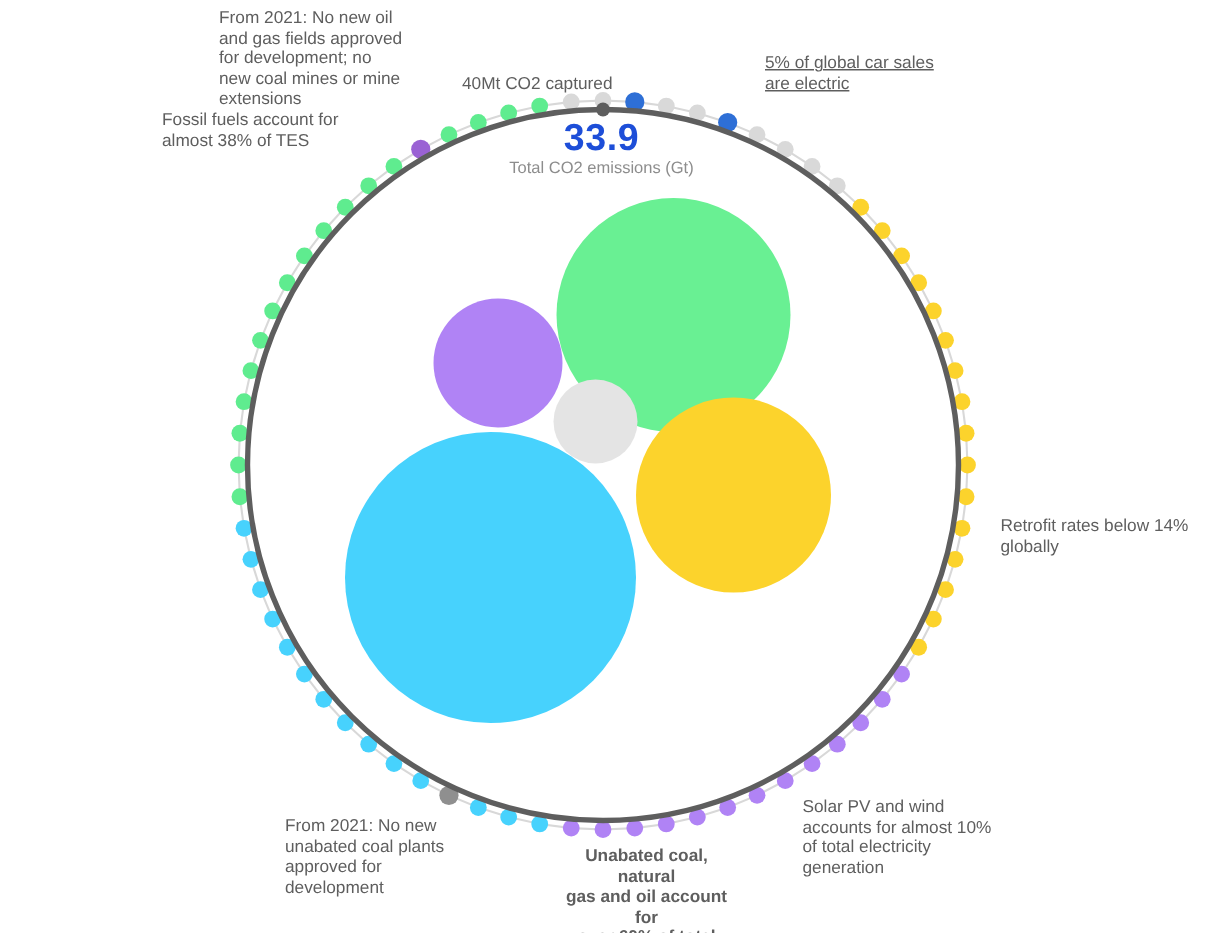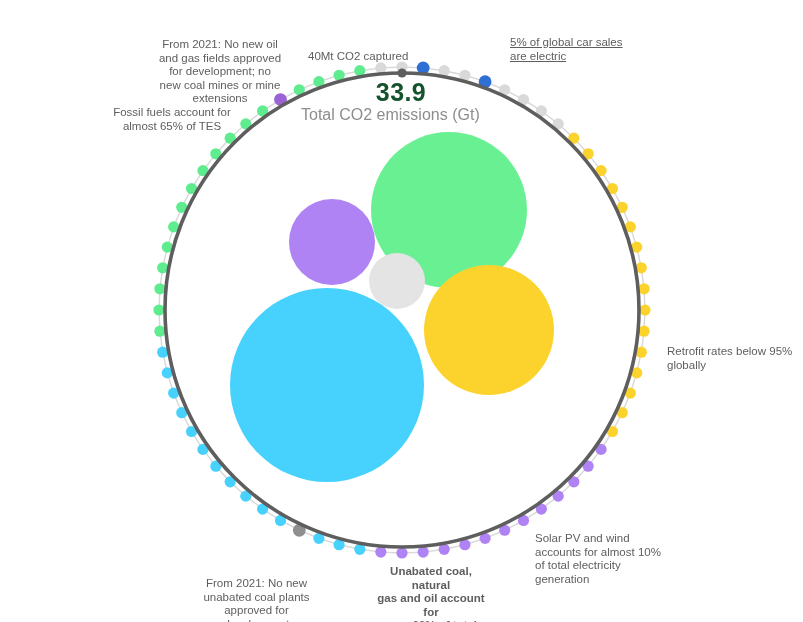--- a/index.html
+++ b/index.html
@@ -23,21 +23,21 @@
     height: 622px;
   }
   .label {
     position: absolute;
     font-family: "Liberation Sans", sans-serif;
     font-size: 11.5px;
     line-height: 13.5px;
     color: #5e5e5e;
     white-space: pre-line;
   }
-  .label.right { text-align: center; margin-top: 32px; }
+  .label.right { text-align: left; }
   .label.left  { text-align: left; }
   .label.center{ text-align: center; }
 
   
   #lbl-oilgas   { left: 146px; top: 6px;   width: 148px; }
   #lbl-fossil   { left: 108px; top: 74px;  width: 128px; }
   #lbl-captured { left: 308px; top: 27px;  width: 160px; margin-top: 23px; }
   #lbl-carsales { left: 510px; top: 36px;  width: 150px; text-decoration: underline; }
   #lbl-retrofit { left: 667px; top: 345px; width: 130px; }
   #lbl-solar    { left: 535px; top: 532px; width: 132px; }
@@ -45,30 +45,30 @@
   #lbl-coalplants { left: 190px; top: 545px; width: 133px; }
 
   .center-value {
     position: absolute;
     left: 301px;
     top: 78px;
     width: 200px;
     text-align: center;
     font-size: 25px;
     font-weight: bold;
-    color: #14532d;
+    color: #1d4ed8;
     letter-spacing: 0.4px;
   }
   .center-caption {
     position: absolute;
     left: 301px;
     top: 106px;
     width: 200px;
-    text-align: left;
-    font-size: 16px;
+    text-align: center;
+    font-size: 11px;
     color: #8d8d8d;
   }
 </style>
 </head>
 <body>
 
 <svg id="viz" viewBox="0 0 803 622">
   <g id="dot-ring">
       <line x1="402" y1="67" x2="423.1788454876809" y2="67.92468836370583" stroke="#d8d8d8" stroke-width="1.4"></line>
       <line x1="423.1788454876809" y1="67.92468836370583" x2="444.1965071730641" y2="70.69171601803345" stroke="#d8d8d8" stroke-width="1.4"></line>
@@ -230,25 +230,25 @@
 
 <div class="center-value">33.9</div>
 <div class="center-caption">Total CO2 emissions (Gt)</div>
 
 <div class="label right" id="lbl-oilgas">From 2021: No new oil
 and gas fields approved
 for development; no
 new coal mines or mine
 extensions</div>
 <div class="label right" id="lbl-fossil">Fossil fuels account for
-almost 65% of TES</div>
+almost 38% of TES</div>
 <div class="label left" id="lbl-captured">40Mt CO2 captured</div>
 <div class="label left" id="lbl-carsales">5% of global car sales
 are electric</div>
-<div class="label left" id="lbl-retrofit">Retrofit rates below 95%
+<div class="label left" id="lbl-retrofit">Retrofit rates below 14%
 globally</div>
 <div class="label left" id="lbl-solar">Solar PV and wind
 accounts for almost 10%
 of total electricity
 generation</div>
 <div class="label center" id="lbl-unabated">Unabated coal, natural
 gas and oil account for
 over 60% of total
 electricity generation</div>
 <div class="label right" id="lbl-coalplants">From 2021: No new

